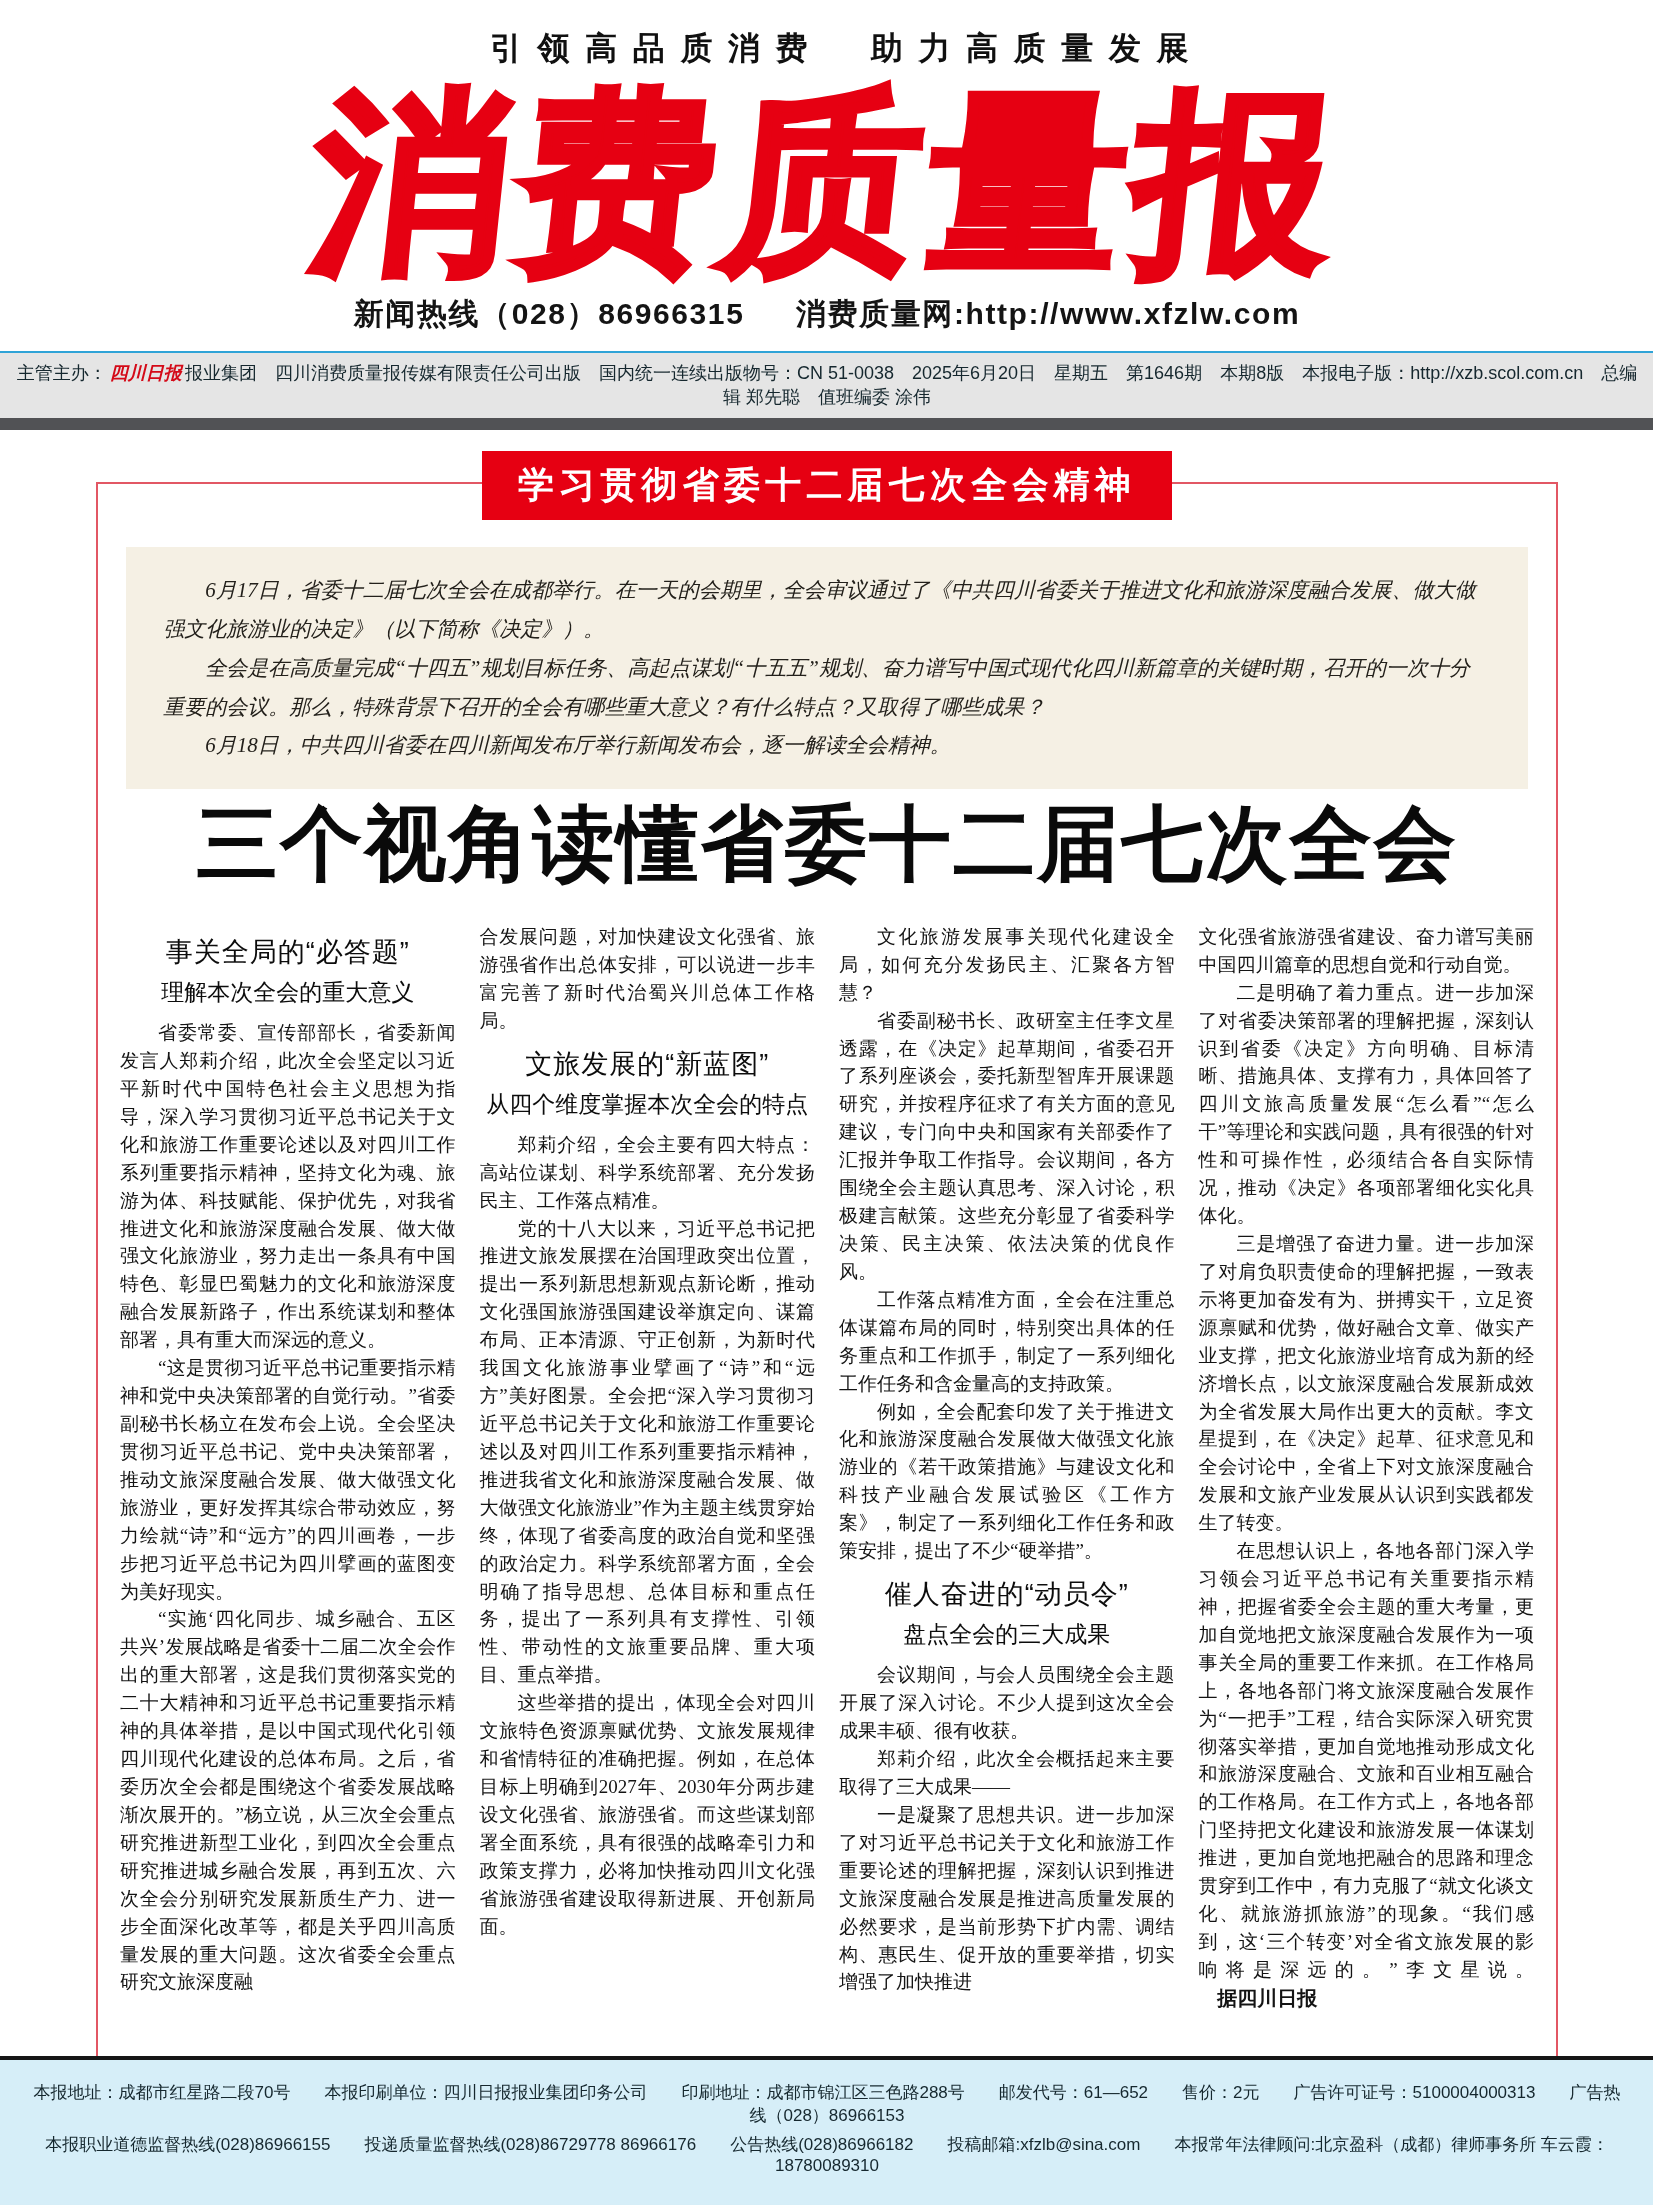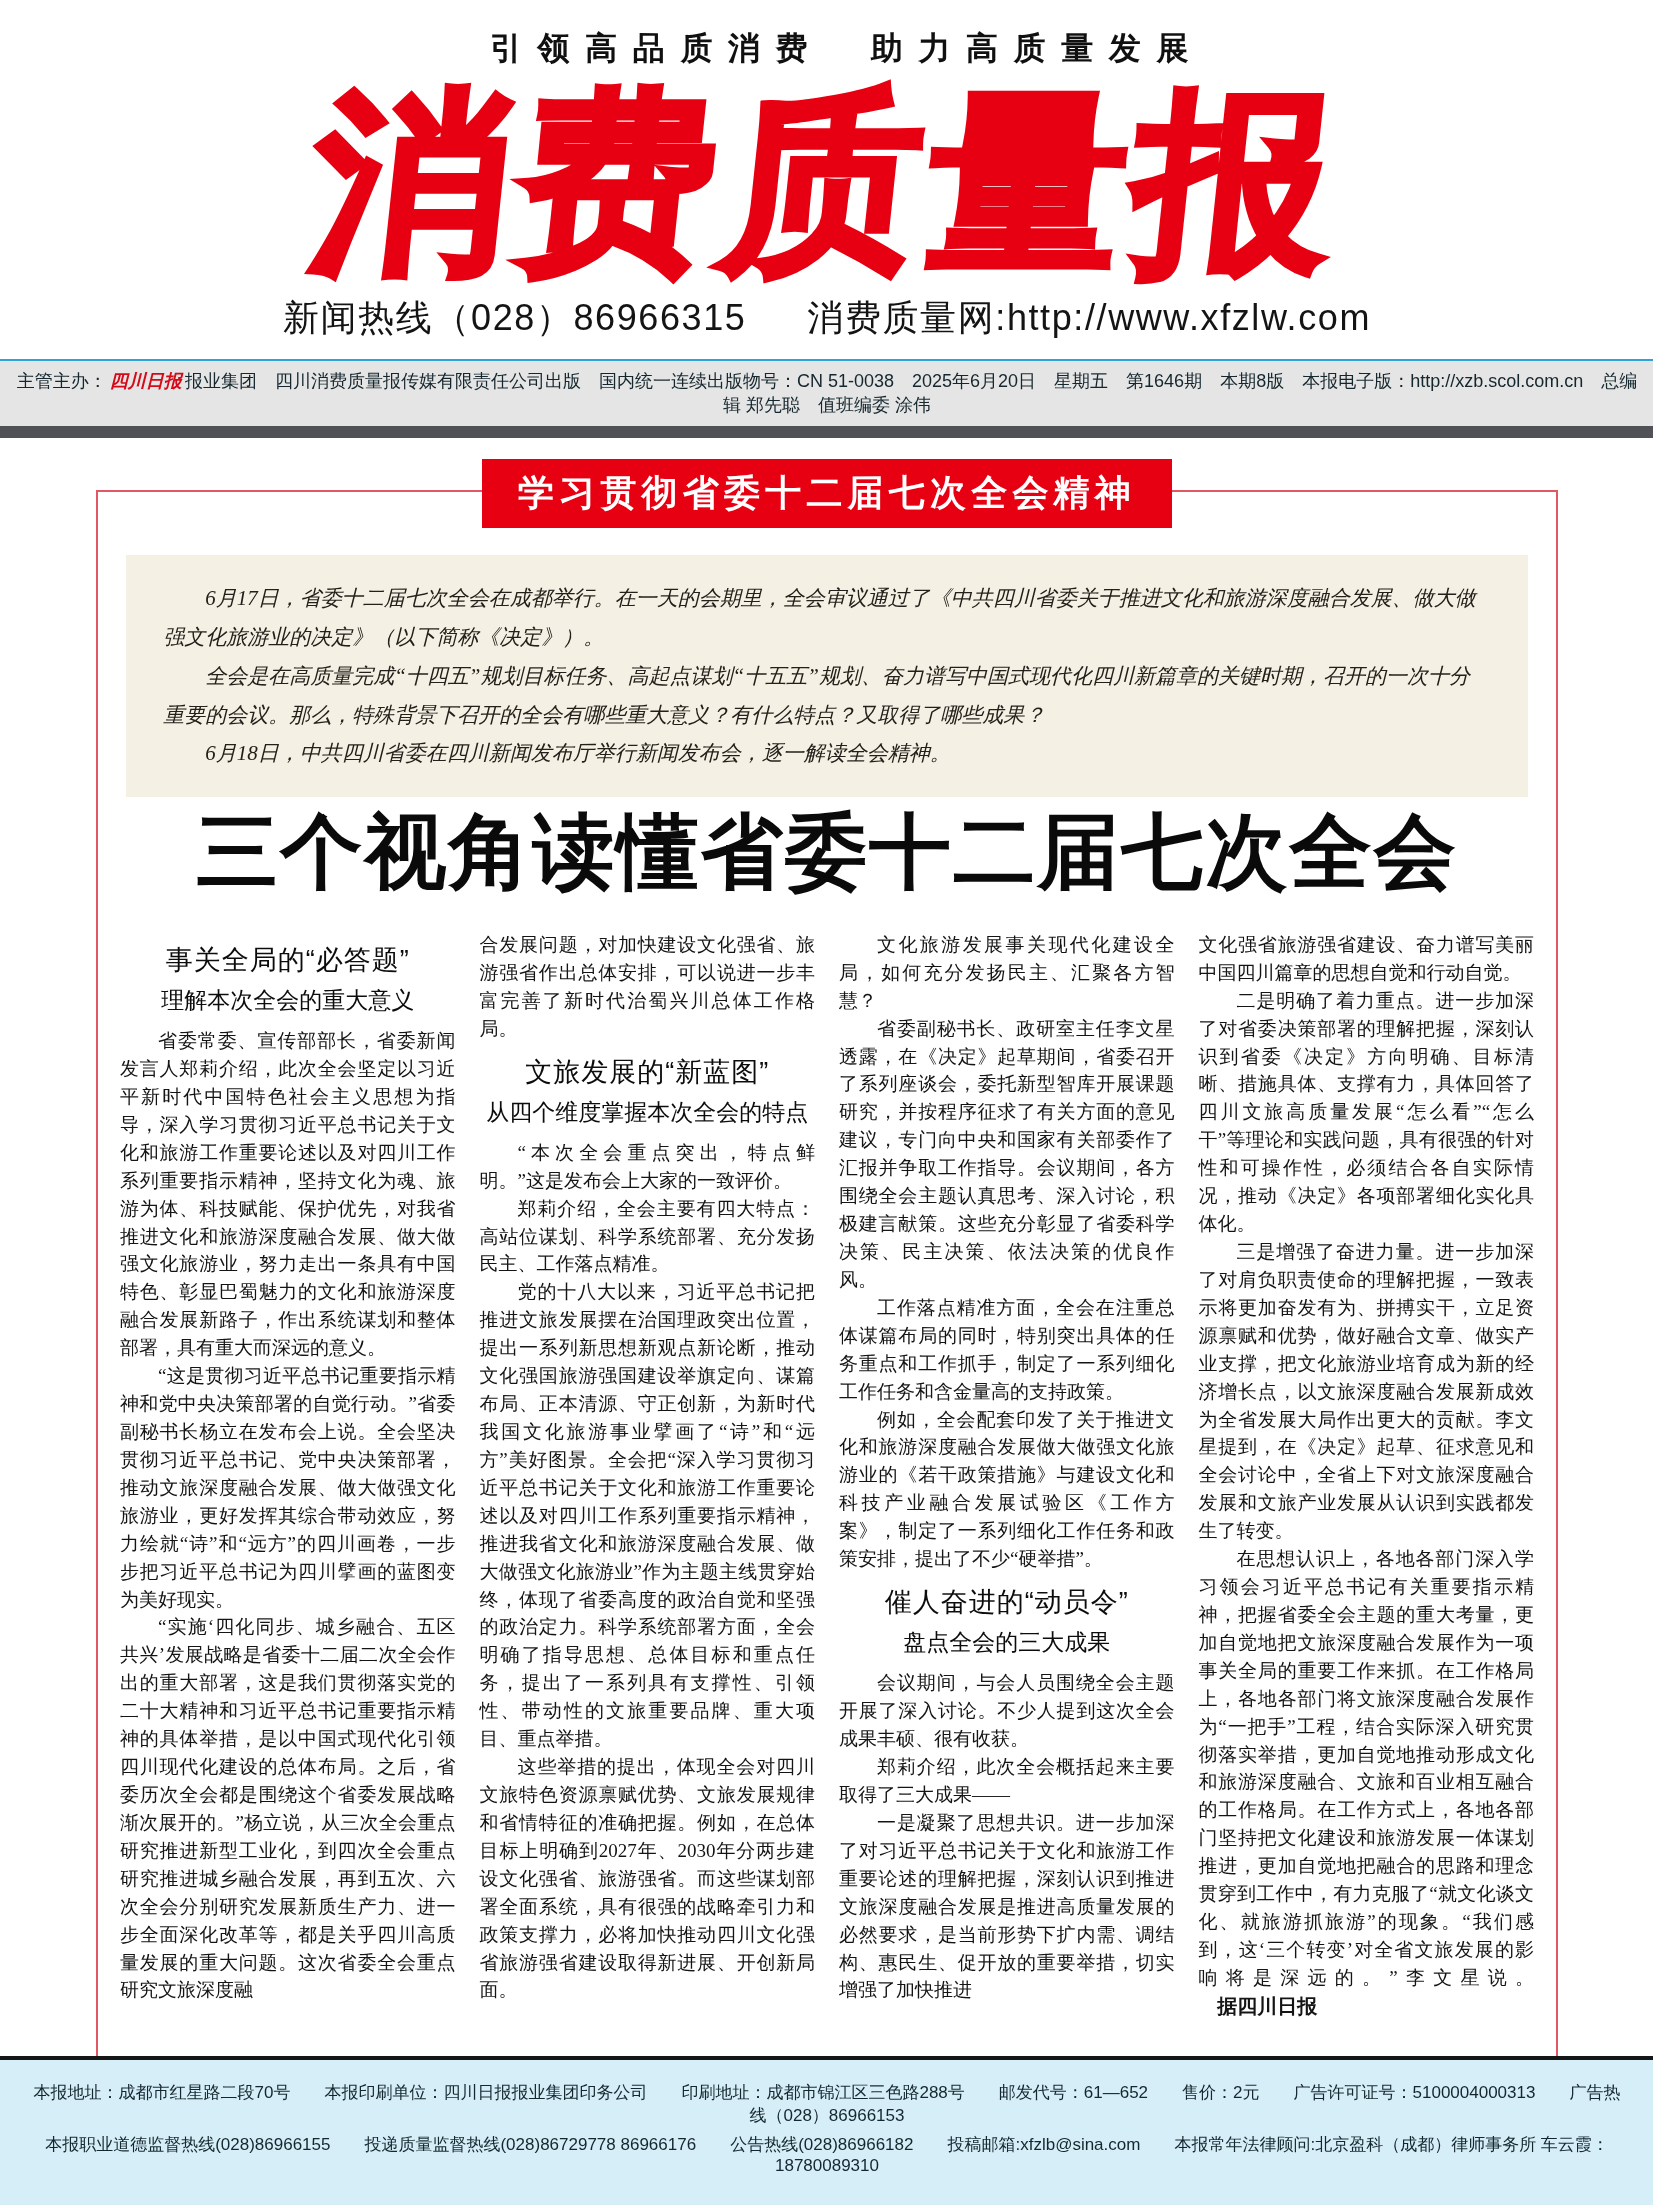--- a/index.html
+++ b/index.html
@@ -5,21 +5,21 @@
   html,body{margin:0;padding:0;background:#888;}
   .page{position:relative;width:1654px;height:2205px;background:#ffffff;overflow:hidden;
         font-family:"Liberation Serif",serif;color:#141414;}
   
   .slogan{padding-top:27px;text-align:center;font-family:"Liberation Sans",sans-serif;
           font-weight:bold;font-size:32px;letter-spacing:15.6px;color:#101010;padding-left:40px;}
   .masthead{margin-top:9.3px;text-align:center;color:#e60012;font-family:"Liberation Sans",sans-serif;
             font-weight:900;font-size:197px;line-height:1.05;letter-spacing:8.3px;
             transform:skewX(-6deg);-webkit-text-stroke:5.2px #e60012;}
   .hotline{margin-top:7.3px;text-align:center;font-family:"Liberation Sans",sans-serif;
-           font-weight:normal;font-size:36px;letter-spacing:1.6px;}
+           font-weight:bold;font-size:30px;letter-spacing:1.6px;}
   .infobar{margin-top:15.6px;border-top:2.6px solid #2fa3d7;background:#e5e5e5;
            padding:8.3px 15.6px;font-family:"Liberation Sans",sans-serif;font-size:18px;
            text-align:center;color:#15272e;}
   .infobar .logo{color:#d40a18;font-weight:bold;font-style:italic;margin:0 3.1px;}
   .darkband{height:12.4px;background:#515255;}
   
   .frame{margin:52px 96px 0;border:2.1px solid #e25764;padding:0 22px 33px;position:relative;background:#fff;}
   .banner{width:max-content;margin:-33px auto 0;background:#e60012;color:#fff;
           font-family:"Liberation Sans",sans-serif;font-weight:bold;font-size:36px;
           letter-spacing:5.2px;padding:10px 36px;}
@@ -81,21 +81,20 @@
         <div class="sh1">事关全局的“必答题”</div>
         <div class="sh2">理解本次全会的重大意义</div>
         <p>省委常委、宣传部部长，省委新闻发言人郑莉介绍，此次全会坚定以习近平新时代中国特色社会主义思想为指导，深入学习贯彻习近平总书记关于文化和旅游工作重要论述以及对四川工作系列重要指示精神，坚持文化为魂、旅游为体、科技赋能、保护优先，对我省推进文化和旅游深度融合发展、做大做强文化旅游业，努力走出一条具有中国特色、彰显巴蜀魅力的文化和旅游深度融合发展新路子，作出系统谋划和整体部署，具有重大而深远的意义。</p>
         <p>“这是贯彻习近平总书记重要指示精神和党中央决策部署的自觉行动。”省委副秘书长杨立在发布会上说。全会坚决贯彻习近平总书记、党中央决策部署，推动文旅深度融合发展、做大做强文化旅游业，更好发挥其综合带动效应，努力绘就“诗”和“远方”的四川画卷，一步步把习近平总书记为四川擘画的蓝图变为美好现实。</p>
         <p>“实施‘四化同步、城乡融合、五区共兴’发展战略是省委十二届二次全会作出的重大部署，这是我们贯彻落实党的二十大精神和习近平总书记重要指示精神的具体举措，是以中国式现代化引领四川现代化建设的总体布局。之后，省委历次全会都是围绕这个省委发展战略渐次展开的。”杨立说，从三次全会重点研究推进新型工业化，到四次全会重点研究推进城乡融合发展，再到五次、六次全会分别研究发展新质生产力、进一步全面深化改革等，都是关乎四川高质量发展的重大问题。这次省委全会重点研究文旅深度融</p>
       </div>
       <div class="col">
         <p class="cont">合发展问题，对加快建设文化强省、旅游强省作出总体安排，可以说进一步丰富完善了新时代治蜀兴川总体工作格局。</p>
         <div class="sh1">文旅发展的“新蓝图”</div>
         <div class="sh2">从四个维度掌握本次全会的特点</div>
-        <p>“本次全会重点突出，特点鲜明。”这是发布会上大家的一致评价。</p>
         <p>郑莉介绍，全会主要有四大特点：高站位谋划、科学系统部署、充分发扬民主、工作落点精准。</p>
         <p>党的十八大以来，习近平总书记把推进文旅发展摆在治国理政突出位置，提出一系列新思想新观点新论断，推动文化强国旅游强国建设举旗定向、谋篇布局、正本清源、守正创新，为新时代我国文化旅游事业擘画了“诗”和“远方”美好图景。全会把“深入学习贯彻习近平总书记关于文化和旅游工作重要论述以及对四川工作系列重要指示精神，推进我省文化和旅游深度融合发展、做大做强文化旅游业”作为主题主线贯穿始终，体现了省委高度的政治自觉和坚强的政治定力。科学系统部署方面，全会明确了指导思想、总体目标和重点任务，提出了一系列具有支撑性、引领性、带动性的文旅重要品牌、重大项目、重点举措。</p>
         <p>这些举措的提出，体现全会对四川文旅特色资源禀赋优势、文旅发展规律和省情特征的准确把握。例如，在总体目标上明确到2027年、2030年分两步建设文化强省、旅游强省。而这些谋划部署全面系统，具有很强的战略牵引力和政策支撑力，必将加快推动四川文化强省旅游强省建设取得新进展、开创新局面。</p>
       </div>
       <div class="col">
         <p>文化旅游发展事关现代化建设全局，如何充分发扬民主、汇聚各方智慧？</p>
         <p>省委副秘书长、政研室主任李文星透露，在《决定》起草期间，省委召开了系列座谈会，委托新型智库开展课题研究，并按程序征求了有关方面的意见建议，专门向中央和国家有关部委作了汇报并争取工作指导。会议期间，各方围绕全会主题认真思考、深入讨论，积极建言献策。这些充分彰显了省委科学决策、民主决策、依法决策的优良作风。</p>
         <p>工作落点精准方面，全会在注重总体谋篇布局的同时，特别突出具体的任务重点和工作抓手，制定了一系列细化工作任务和含金量高的支持政策。</p>
         <p>例如，全会配套印发了关于推进文化和旅游深度融合发展做大做强文化旅游业的《若干政策措施》与建设文化和科技产业融合发展试验区《工作方案》，制定了一系列细化工作任务和政策安排，提出了不少“硬举措”。</p>
         <div class="sh1">催人奋进的“动员令”</div>

